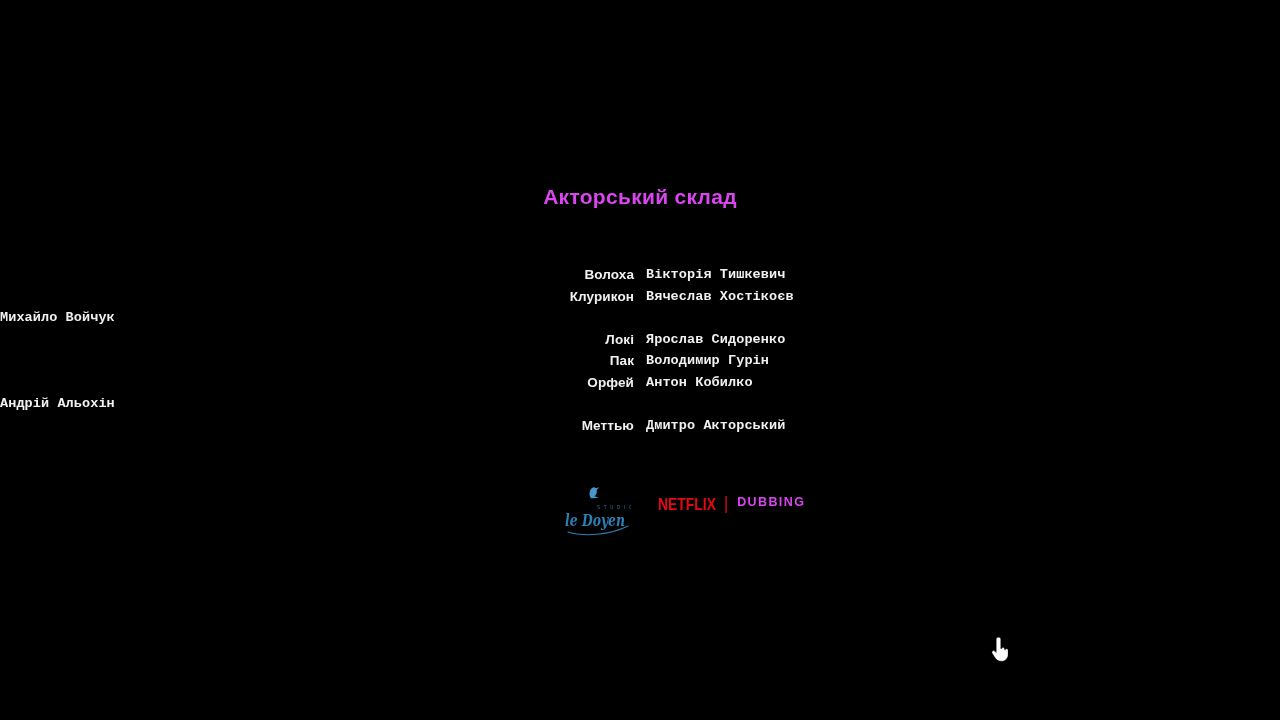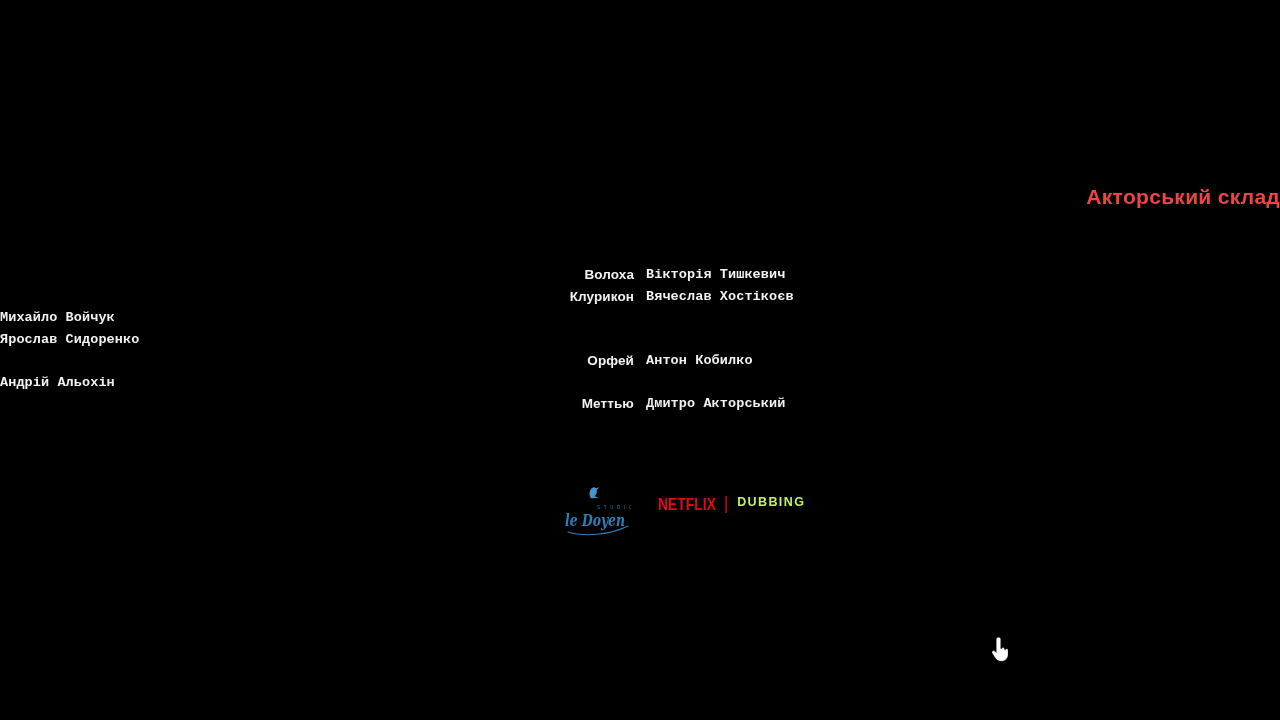--- a/index.html
+++ b/index.html
@@ -10,25 +10,25 @@
     background: #000000;
     overflow: hidden;
     font-family: "Liberation Sans", sans-serif;
   }
   .credits-title {
     position: absolute;
     top: 185px;
     left: 0;
     right: 0;
     margin: 0;
-    text-align: right;
+    text-align: center;
     font-size: 21px;
     font-weight: 700;
     letter-spacing: 0.3px;
-    color: #ef4444;
+    color: #d946ef;
   }
   .cast-list {
     position: absolute;
     top: 264px;
     left: 0;
     right: 0;
     display: flex;
     flex-direction: column;
   }
   .cast-row {
@@ -56,21 +56,21 @@
     display: flex;
   }
   .netflix-pipe {
     color: #e50914;
     font-size: 16px;
     font-weight: 400;
     margin: 0 9px 0 7px;
     transform: scaleY(1.15);
   }
   .dubbing-label {
-    color: #bef264;
+    color: #d946ef;
     font-size: 12.5px;
     font-weight: 700;
     letter-spacing: 1.4px;
   }
   .cursor {
     position: absolute;
     left: 990px;
     top: 636px;
   }
 </style>
@@ -87,21 +87,26 @@
       <span class="actor">Вікторія Тишкевич</span>
     </div>
     <div class="cast-row">
       <span class="character">Клурикон</span>
       <span class="actor">Вячеслав Хостікоєв</span>
     </div>
     <div class="cast-row">
       <span class="actor">Михайло Войчук</span>
     </div>
     <div class="cast-row">
+      <span class="character">Локі</span>
       <span class="actor">Ярослав Сидоренко</span>
+    </div>
+    <div class="cast-row">
+      <span class="character">Пак</span>
+      <span class="actor">Володимир Гурін</span>
     </div>
     <div class="cast-row">
       <span class="character">Орфей</span>
       <span class="actor">Антон Кобилко</span>
     </div>
     <div class="cast-row">
       <span class="actor">Андрій Альохін</span>
     </div>
     <div class="cast-row">
       <span class="character">Меттью</span>

